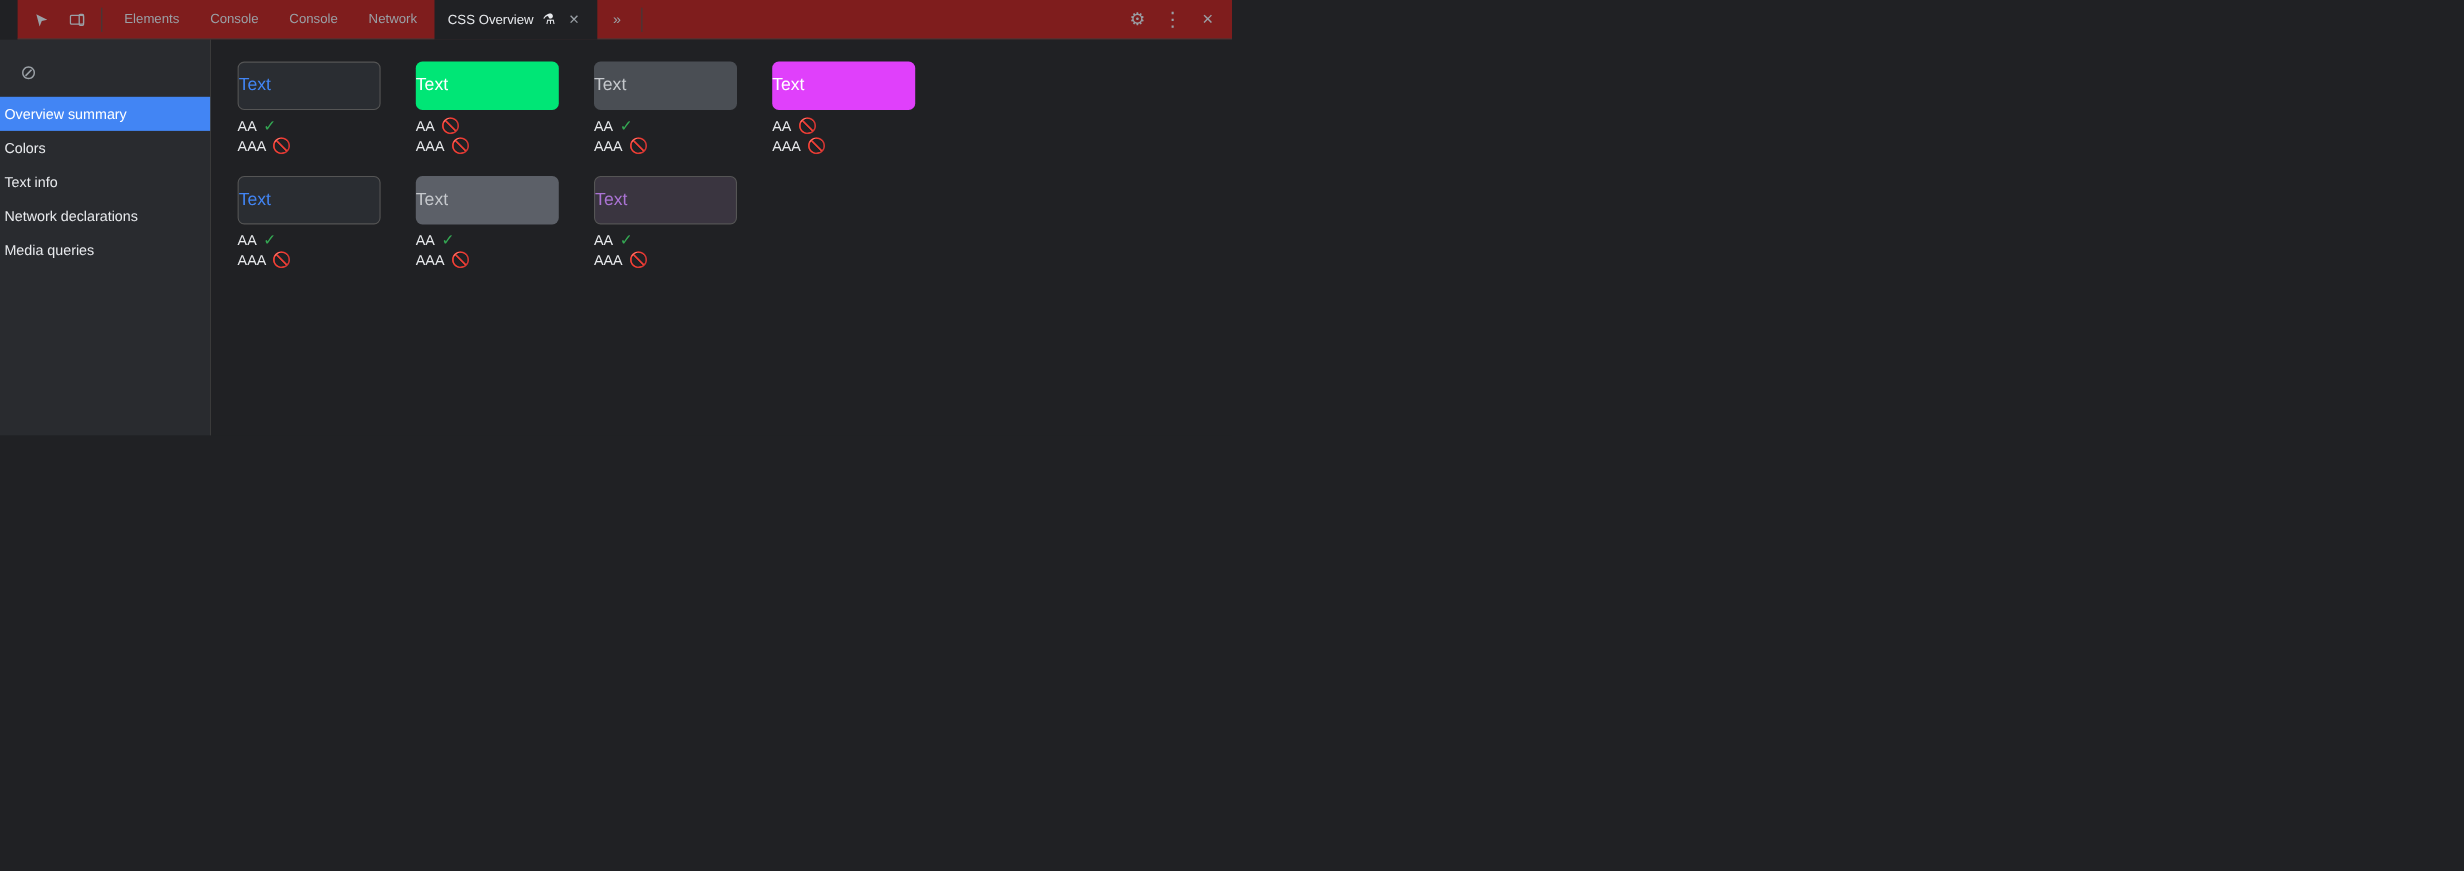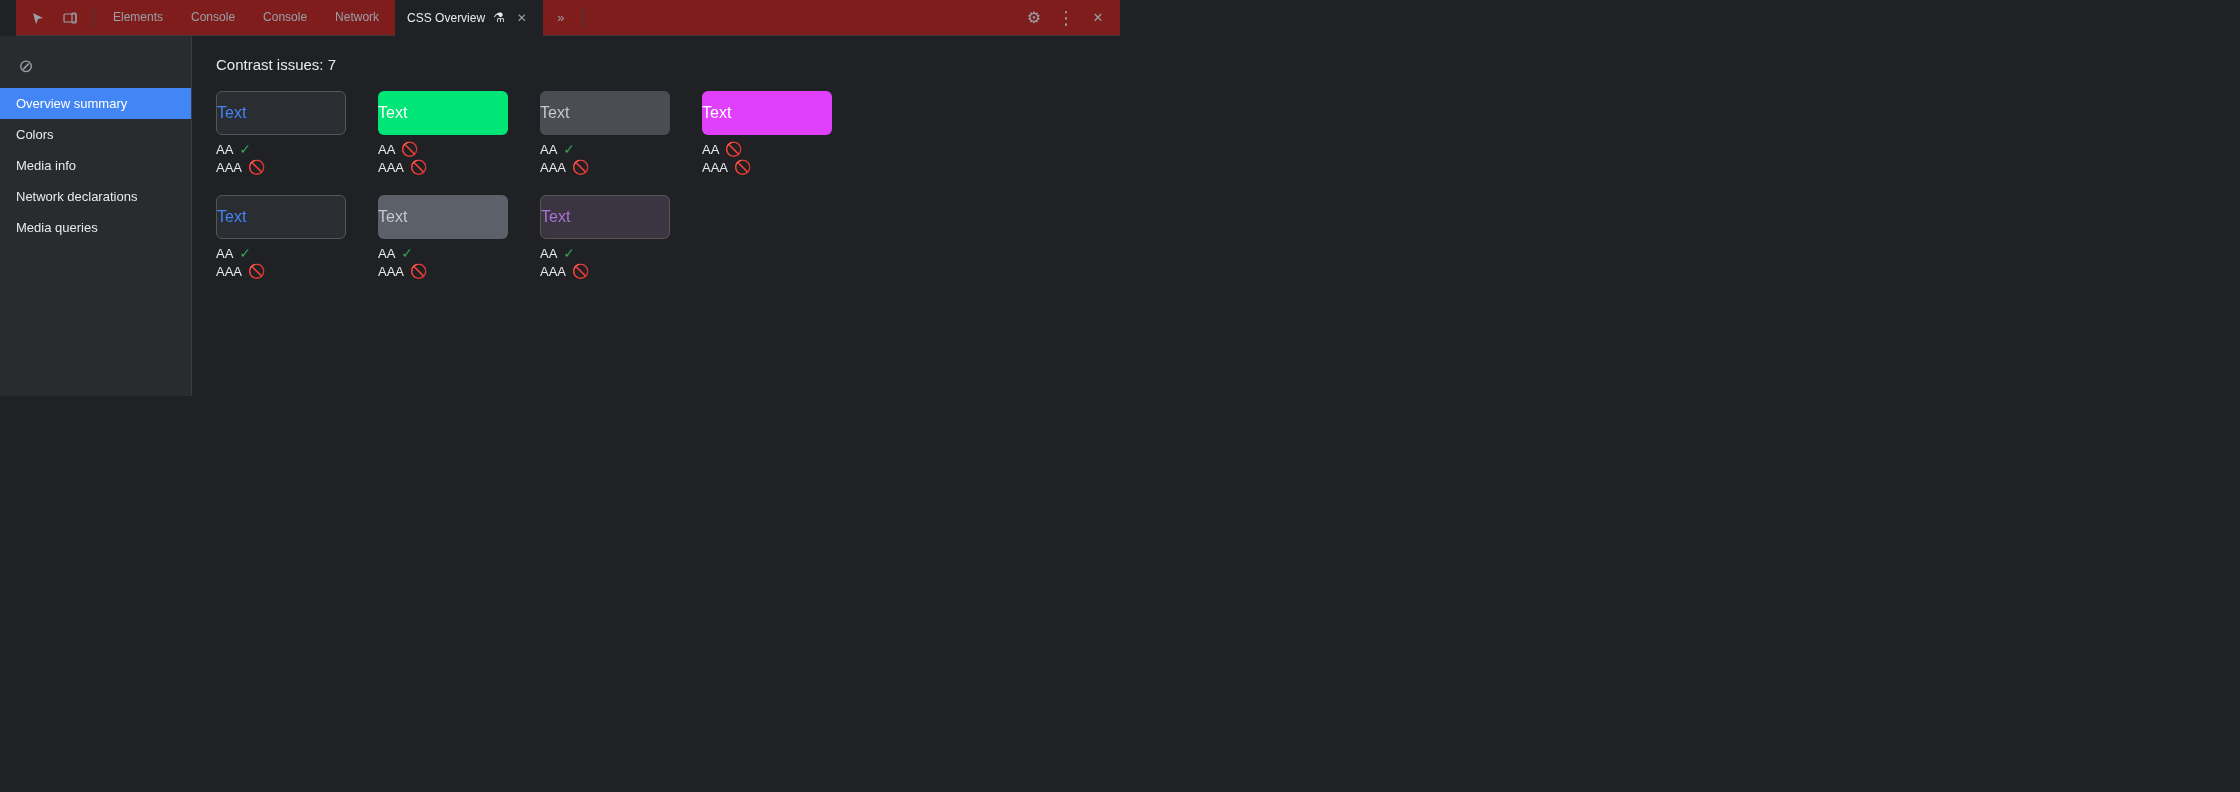--- a/index.html
+++ b/index.html
@@ -98,21 +98,21 @@
       height: 36px;
       display: flex;
       align-items: center;
       justify-content: center;
       margin: 4px 8px;
       color: #9aa0a6;
       font-size: 18px;
       cursor: pointer;
     }
     .sidebar-item {
-      padding: 8px 16px;
+      padding: 8px 4px;
       font-size: 13px;
       color: #e8eaed;
       cursor: pointer;
       border-radius: 0;
     }
     .sidebar-item.active {
       background: #4285f4;
       color: #fff;
     }
 
@@ -263,33 +263,32 @@
 
   <div class="sidebar">
     <div class="sidebar-top-icon">⊘</div>
     <div class="sidebar-item active">
       <span>Overview summary</span>
     </div>
     <div class="sidebar-item">
       <span>Colors</span>
     </div>
     <div class="sidebar-item">
-      <span>Media info</span>
+      <span>Text info</span>
     </div>
     <div class="sidebar-item">
       <span>Network declarations</span>
     </div>
     <div class="sidebar-item">
       <span>Media queries</span>
     </div>
   </div>
 
   <div class="content">
 
-    <div class="section-title">Contrast issues: 7</div>
 
     <div class="contrast-grid">
 
       <div class="contrast-row">
 
         <div class="contrast-item">
           <button class="contrast-btn btn-blue-outline">
             <span>Text</span>
           </button>
           <div class="contrast-checks">

